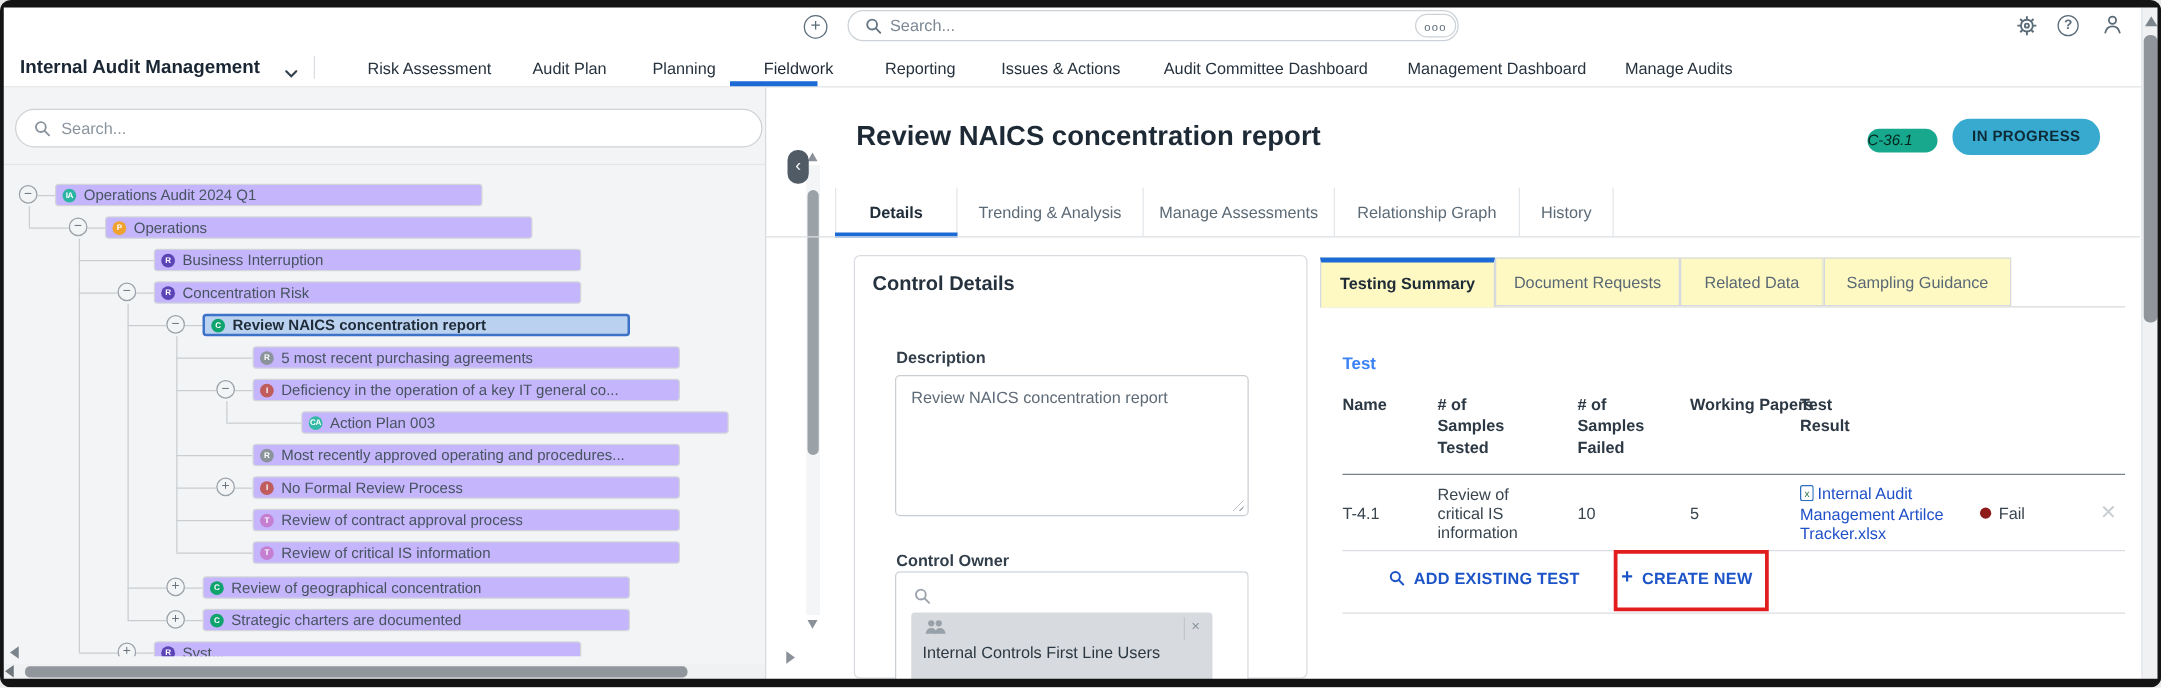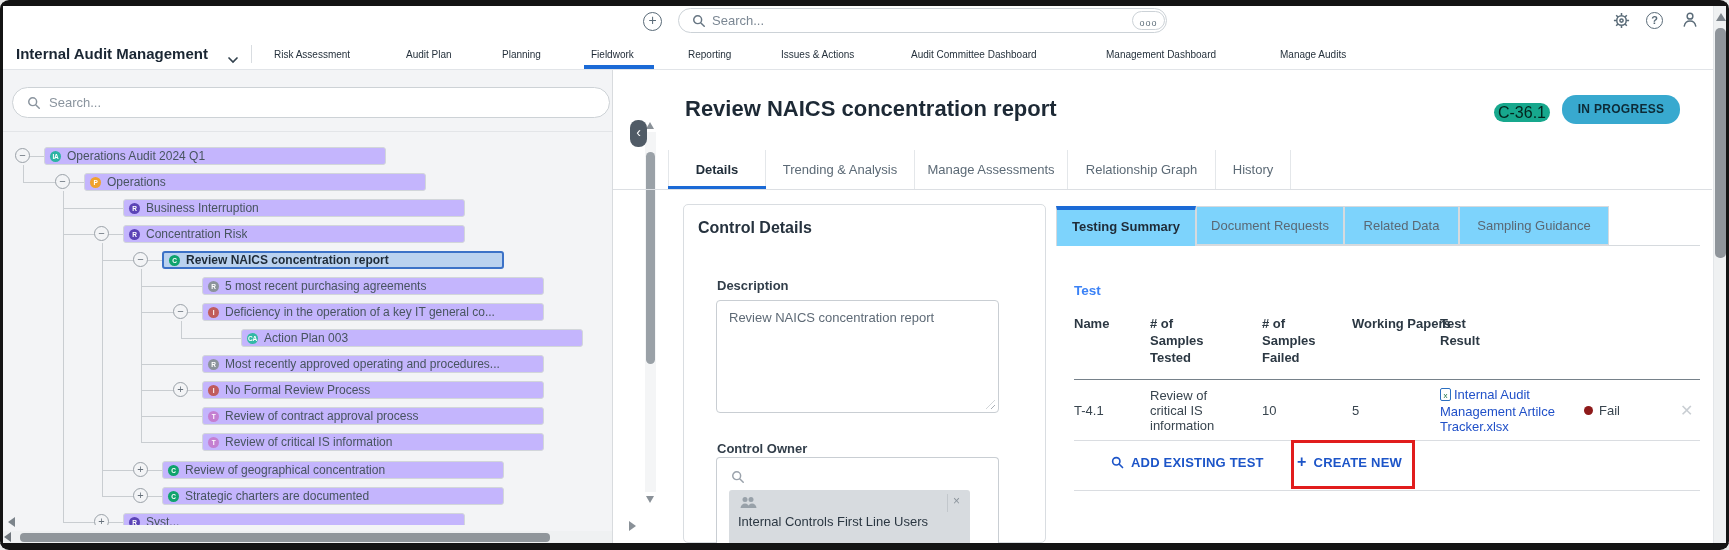--- a/index.html
+++ b/index.html
@@ -5,21 +5,21 @@
   html,body{margin:0;padding:0;background:#e9e9e9;}
   #app{position:relative;width:1729px;height:550px;background:#fff;overflow:hidden;
        border-radius:9px;font-family:"Liberation Sans",sans-serif;}
   .abs{position:absolute;}
   
   .frame{position:absolute;background:#141414;z-index:50;}
   
   .pill{position:absolute;border:1px solid #ccd2d7;border-radius:13px;background:#fff;box-sizing:border-box;}
   .ghost-ic{position:absolute;color:#5a6b78;}
   
-  .nav-item{position:absolute;font-size:10px;color:#26323d;white-space:nowrap;height:21px;line-height:21px;padding:0 7px;cursor:pointer;}
+  .nav-item{position:absolute;font-size:13px;color:#26323d;white-space:nowrap;height:21px;line-height:21px;padding:0 7px;cursor:pointer;margin-left:20px;}
   .nav-item.active{color:#1c2733;}
   .nav-underline{position:absolute;background:#1b6ad6;}
   
   .tree-node{position:absolute;height:18px;background:#c4b5fd;border:1px solid #d2d6da;border-radius:3px;
              box-sizing:border-box;display:flex;align-items:center;gap:6px;padding-left:5px;z-index:2;cursor:pointer;overflow:hidden;}
   .tree-node.sel{background:#bad2ef;border:2px solid #3c72c7;}
   .tnode-badge{width:11px;height:11px;border-radius:50%;color:#fff;font-size:6.5px;font-weight:bold;
                line-height:11px;text-align:center;flex:none;letter-spacing:-.3px;}
   .tnode-label{font-size:12px;color:#47545f;white-space:nowrap;overflow:hidden;}
   .sel .tnode-label{color:#1e2b38;font-weight:bold;}
@@ -27,21 +27,21 @@
        box-sizing:border-box;font-size:11px;line-height:12px;text-align:center;color:#68727c;cursor:pointer;z-index:3;}
   .conn{position:absolute;background:#c9cdd1;z-index:1;}
   
   .tri{position:absolute;width:0;height:0;}
   
   .mtab{position:absolute;top:0;height:39px;line-height:39px;text-align:center;font-size:13px;color:#5c6a76;
         border-right:1px solid #e4e7ea;cursor:pointer;box-sizing:border-box;}
   .mtab.active{color:#212e3a;font-weight:bold;}
   
   .ttab{position:absolute;top:0;height:39px;line-height:37px;text-align:center;font-size:13px;color:#5a6874;
-        border:1px solid #d6dade;box-sizing:border-box;background:#7dd3fc;cursor:pointer;z-index:1;}
+        border:1px solid #d6dade;box-sizing:border-box;background:#fef9c3;cursor:pointer;z-index:1;}
   .ttab.tact{height:40px;border-top:4px solid #1b6ad6;border-bottom:none;line-height:34px;font-weight:bold;color:#1f2b37;z-index:2;}
   
   #thead{position:absolute;left:1074px;top:315px;width:626px;display:grid;
          grid-template-columns:76px 112px 90px 88px 144px 96px 20px;z-index:2;}
   .hcell{font-size:13px;font-weight:bold;color:#2c3843;line-height:17px;}
   #trow{position:absolute;left:1074px;top:382px;width:626px;display:grid;
         grid-template-columns:76px 112px 90px 88px 144px 96px 20px;align-items:center;min-height:56px;
         font-size:13px;color:#39454f;}
   .wrapcell span.inner{display:inline-block;line-height:15px;}
   .linkcell{color:#2050c8;line-height:15px;width:140px;cursor:pointer;}
@@ -257,21 +257,21 @@
   </div>
   <span class="tri" style="left:646px;top:122px;border-left:4.5px solid transparent;border-right:4.5px solid transparent;border-bottom:7px solid #8a9198;"></span>
   <div class="scroll-track" style="left:645px;top:132px;width:11px;height:360px;background:#f4f5f6;"></div>
   <div class="scroll-thumb" style="left:646px;top:152px;width:9px;height:212px;background:#9aa1a7;"></div>
   <span class="tri" style="left:646px;top:496px;border-left:4.5px solid transparent;border-right:4.5px solid transparent;border-top:7px solid #8a9198;"></span>
   <span class="tri" style="left:629px;top:521px;border-top:5px solid transparent;border-bottom:5px solid transparent;border-left:7px solid #8a9198;"></span>
 
   <span class="abs" style="left:685px;top:96px;font-size:22px;font-weight:bold;color:#1d2935;">Review NAICS concentration report</span>
 
   <div class="abs" style="left:1494px;top:103px;width:56px;height:19px;background:#17a88d;border-radius:10px;
-              text-align:center;line-height:19px;font-size:16px;color:#04241c;">C-36.1</div>
+              line-height:19px;font-size:12px;color:#04241c;font-style:italic;">C-36.1</div>
   <div class="abs" style="left:1562px;top:95px;width:118px;height:29px;background:#38a9cf;border-radius:14px;
               text-align:center;line-height:29px;font-size:12px;font-weight:bold;letter-spacing:.3px;color:#0d2b37;cursor:pointer;">IN PROGRESS</div>
 
   <div class="abs" id="main-tabs" style="left:0;top:150px;width:1729px;height:40px;">
       <div class="mtab active" style="left: 668px; width: 98px; border-left: 1px solid rgb(228, 231, 234);">Details</div>
       <div class="nav-underline" style="left: 668px; top: 36px; width: 98px; height: 4px;"></div>
       <div class="mtab" style="left: 766px; width: 149px;">Trending &amp; Analysis</div>
       <div class="mtab" style="left: 915px; width: 153px;">Manage Assessments</div>
       <div class="mtab" style="left: 1068px; width: 148px;">Relationship Graph</div>
       <div class="mtab" style="left: 1216px; width: 75px;">History</div>

